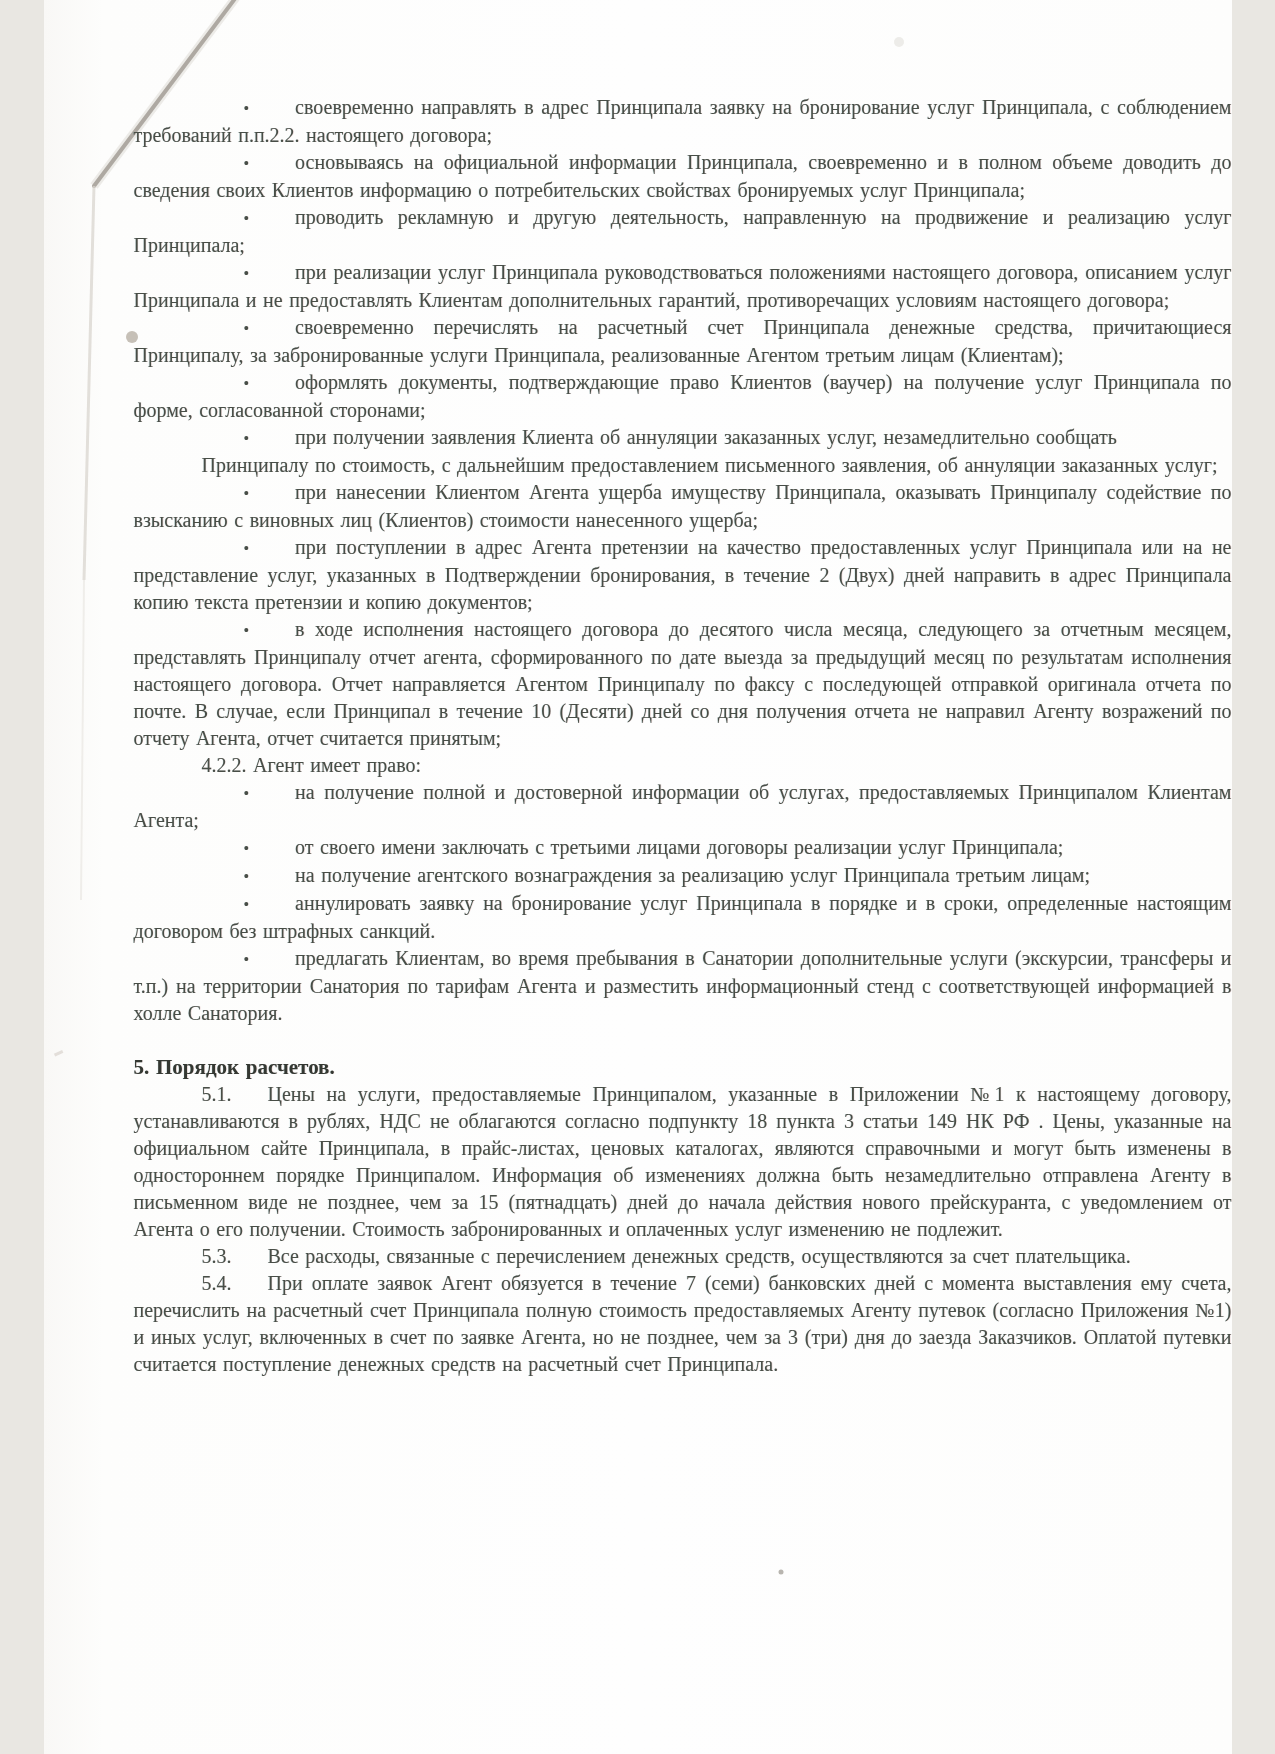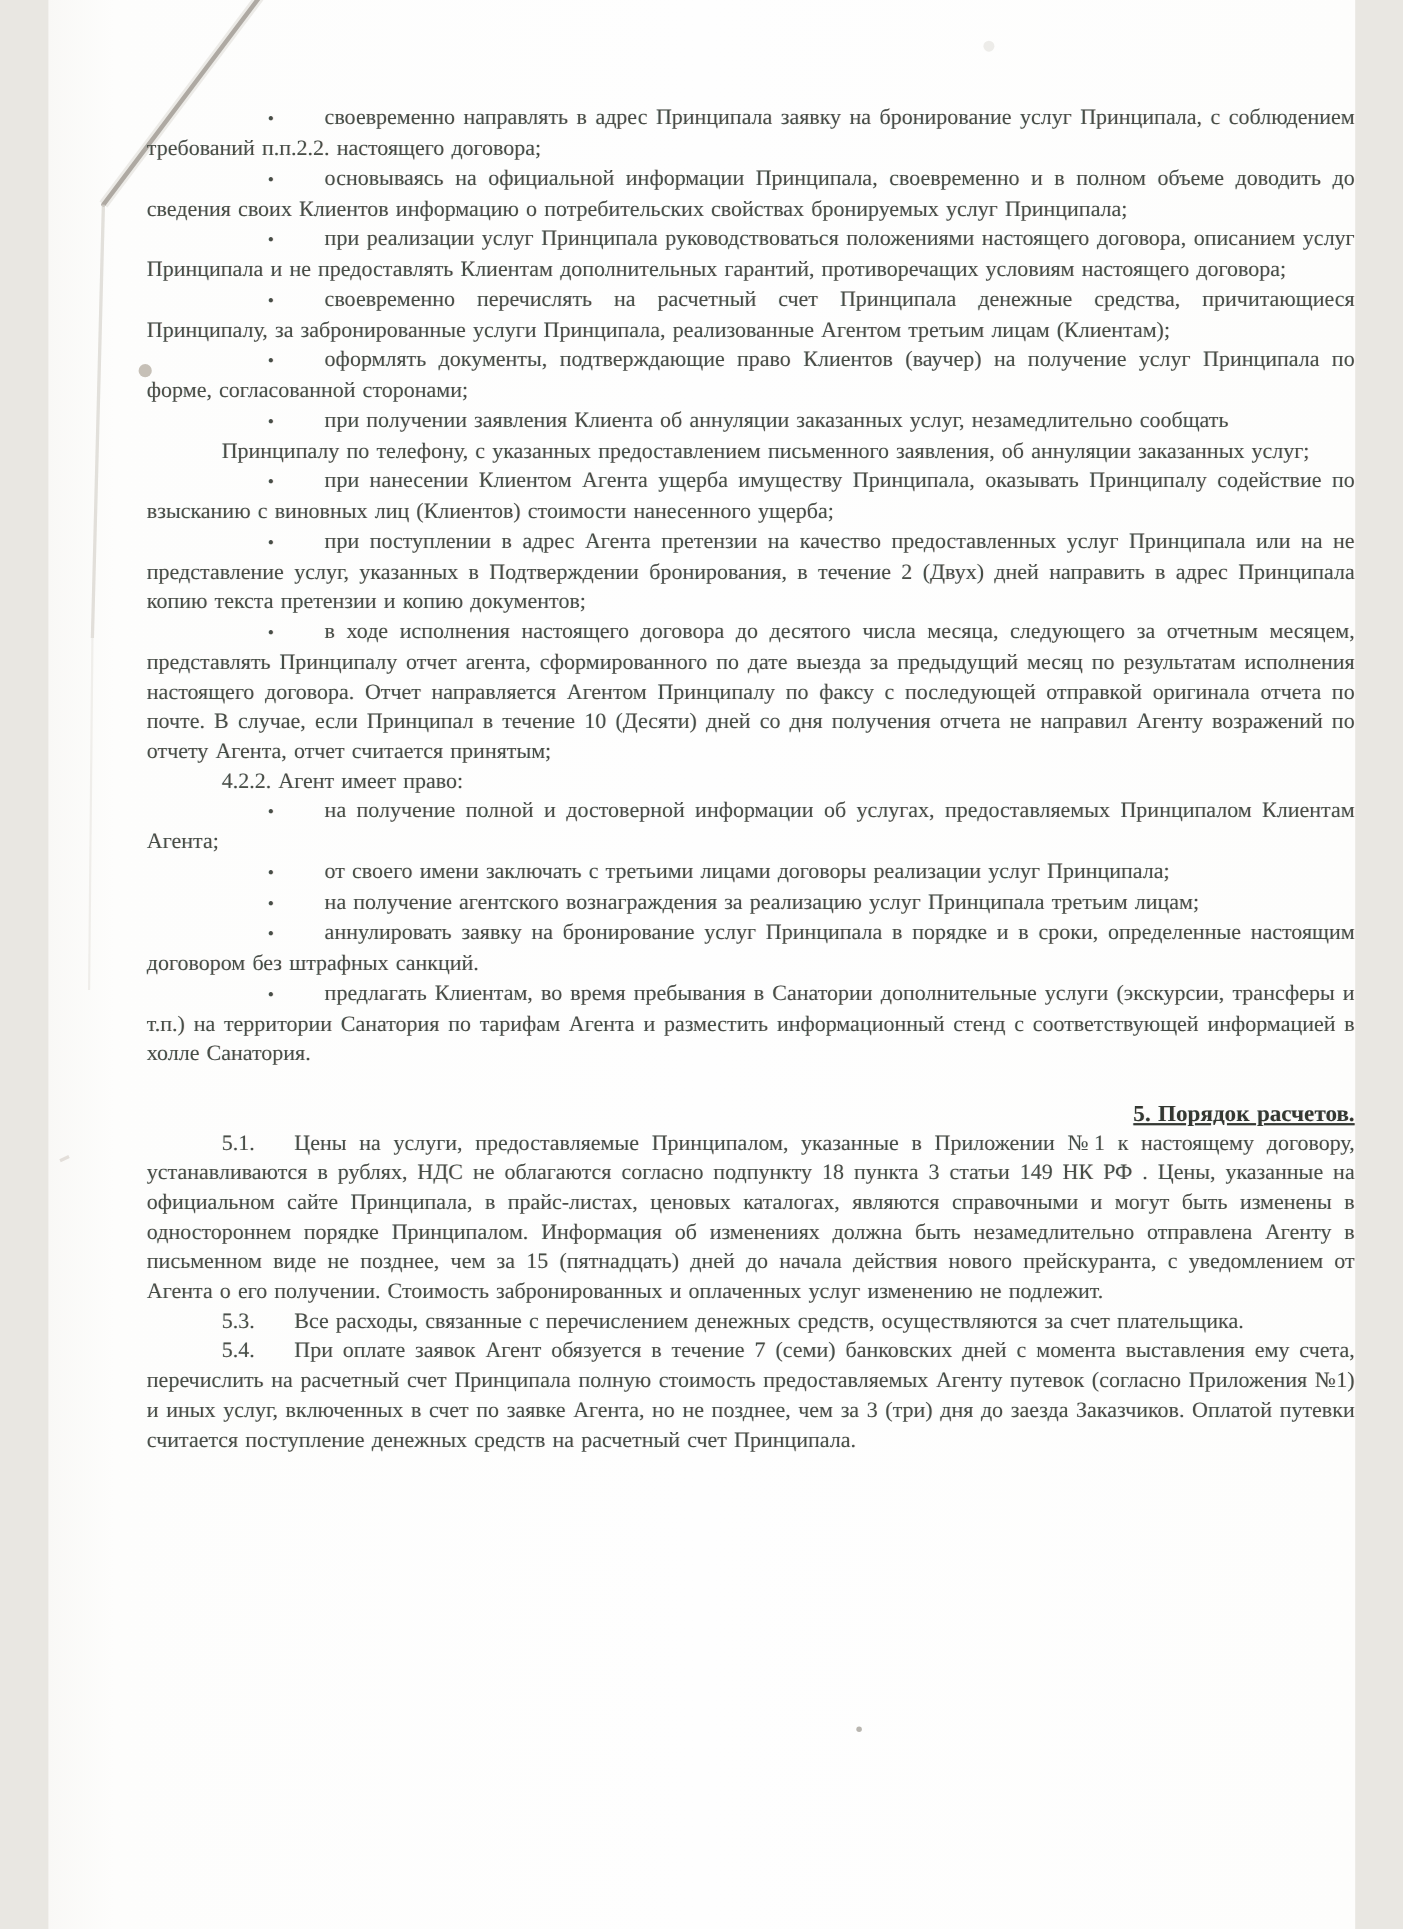--- a/index.html
+++ b/index.html
@@ -21,23 +21,23 @@
   }
   .content p{margin:0;}
   p.bullet{text-indent:110px;}
   .marker{font-size:16px;}
   .gap-b{display:inline-block;width:46px;}
   .gap-n{display:inline-block;width:36px;}
   p.indent2{text-indent:68px;}
   p.clause{text-indent:68px;}
   h2.heading{
     margin:26px 0 0 0;
-    text-align:right;text-indent:0;
+    text-align:left;text-indent:0;
     font-size:21px;line-height:28px;
-    font-weight:bold;color:#343832;text-decoration:underline;
+    font-weight:bold;color:#343832;
   }
   .artifacts{position:absolute;left:0;top:0;pointer-events:none;}
 </style>
 </head>
 <body>
 
 <div class="page">
 
   <svg class="artifacts" width="1275" height="1754" viewBox="0 0 1275 1754">
     <line x1="193" y1="-4" x2="50" y2="186" stroke="#cfcac3" stroke-width="9" opacity="0.35"></line>
@@ -47,25 +47,26 @@
     <circle cx="88" cy="337" r="6" fill="#b8b0a5" opacity="0.8"></circle>
     <circle cx="855" cy="42" r="5" fill="#d9d6d0" opacity="0.45"></circle>
     <rect x="10" y="1052" width="9" height="3" fill="#cfc9c1" opacity="0.55" transform="rotate(-25 14 1053)"></rect>
     <circle cx="737" cy="1572" r="2.5" fill="#9a958d" opacity="0.7"></circle>
   </svg>
 
   <div class="content">
 
     <p class="bullet"><span class="marker">•</span><span class="gap-b"></span><span>своевременно направлять в адрес Принципала заявку на бронирование услуг Принципала, с соблюдением требований п.п.2.2. настоящего договора;</span></p>
     <p class="bullet"><span class="marker">•</span><span class="gap-b"></span><span>основываясь на официальной информации Принципала, своевременно и в полном объеме доводить до сведения своих Клиентов информацию о потребительских свойствах бронируемых услуг Принципала;</span></p>
+    <p class="bullet"><span class="marker">•</span><span class="gap-b"></span><span>проводить рекламную и другую деятельность, направленную на продвижение и реализацию услуг Принципала;</span></p>
     <p class="bullet"><span class="marker">•</span><span class="gap-b"></span><span>при реализации услуг Принципала руководствоваться положениями настоящего договора, описанием услуг Принципала  и не предоставлять Клиентам дополнительных гарантий, противоречащих условиям настоящего договора;</span></p>
     <p class="bullet"><span class="marker">•</span><span class="gap-b"></span><span>своевременно перечислять на расчетный счет Принципала денежные средства, причитающиеся Принципалу, за забронированные услуги Принципала, реализованные Агентом третьим лицам (Клиентам);</span></p>
     <p class="bullet"><span class="marker">•</span><span class="gap-b"></span><span>оформлять документы, подтверждающие право Клиентов (ваучер) на получение услуг Принципала по форме, согласованной сторонами;</span></p>
     <p class="bullet"><span class="marker">•</span><span class="gap-b"></span><span>при получении заявления Клиента об аннуляции заказанных услуг, незамедлительно сообщать</span></p>
-    <p class="indent2"><span>Принципалу по телефону, с указанных предоставлением письменного заявления, об аннуляции заказанных услуг;</span></p>
+    <p class="indent2"><span>Принципалу по стоимость, с дальнейшим предоставлением письменного заявления, об аннуляции заказанных услуг;</span></p>
     <p class="bullet"><span class="marker">•</span><span class="gap-b"></span><span>при нанесении Клиентом Агента ущерба имуществу Принципала, оказывать Принципалу содействие по взысканию с виновных лиц (Клиентов) стоимости нанесенного ущерба;</span></p>
     <p class="bullet"><span class="marker">•</span><span class="gap-b"></span><span>при поступлении в адрес Агента претензии на качество предоставленных услуг Принципала или на не представление услуг, указанных в Подтверждении бронирования, в течение 2 (Двух) дней направить в адрес Принципала копию текста претензии и копию документов;</span></p>
     <p class="bullet"><span class="marker">•</span><span class="gap-b"></span><span>в ходе исполнения настоящего договора до десятого числа месяца, следующего за отчетным месяцем, представлять Принципалу отчет агента, сформированного по дате выезда за предыдущий месяц по результатам исполнения настоящего договора. Отчет направляется Агентом Принципалу по факсу с последующей отправкой оригинала отчета по почте. В случае, если Принципал в течение 10 (Десяти) дней со дня получения отчета не направил Агенту возражений по отчету Агента, отчет считается принятым;</span></p>
     <p class="clause"><span>4.2.2. Агент имеет право:</span></p>
     <p class="bullet"><span class="marker">•</span><span class="gap-b"></span><span>на получение полной и достоверной информации об услугах, предоставляемых Принципалом Клиентам Агента;</span></p>
     <p class="bullet"><span class="marker">•</span><span class="gap-b"></span><span>от своего имени заключать с третьими лицами договоры реализации услуг Принципала;</span></p>
     <p class="bullet"><span class="marker">•</span><span class="gap-b"></span><span>на получение агентского вознаграждения за реализацию услуг Принципала третьим лицам;</span></p>
     <p class="bullet"><span class="marker">•</span><span class="gap-b"></span><span>аннулировать заявку на бронирование услуг Принципала в порядке и в сроки, определенные настоящим договором без штрафных санкций.</span></p>
     <p class="bullet"><span class="marker">•</span><span class="gap-b"></span><span>предлагать Клиентам, во время пребывания в  Санатории дополнительные услуги (экскурсии, трансферы и т.п.) на территории Санатория по тарифам Агента и разместить информационный стенд с соответствующей информацией в холле Санатория.</span></p>
 

